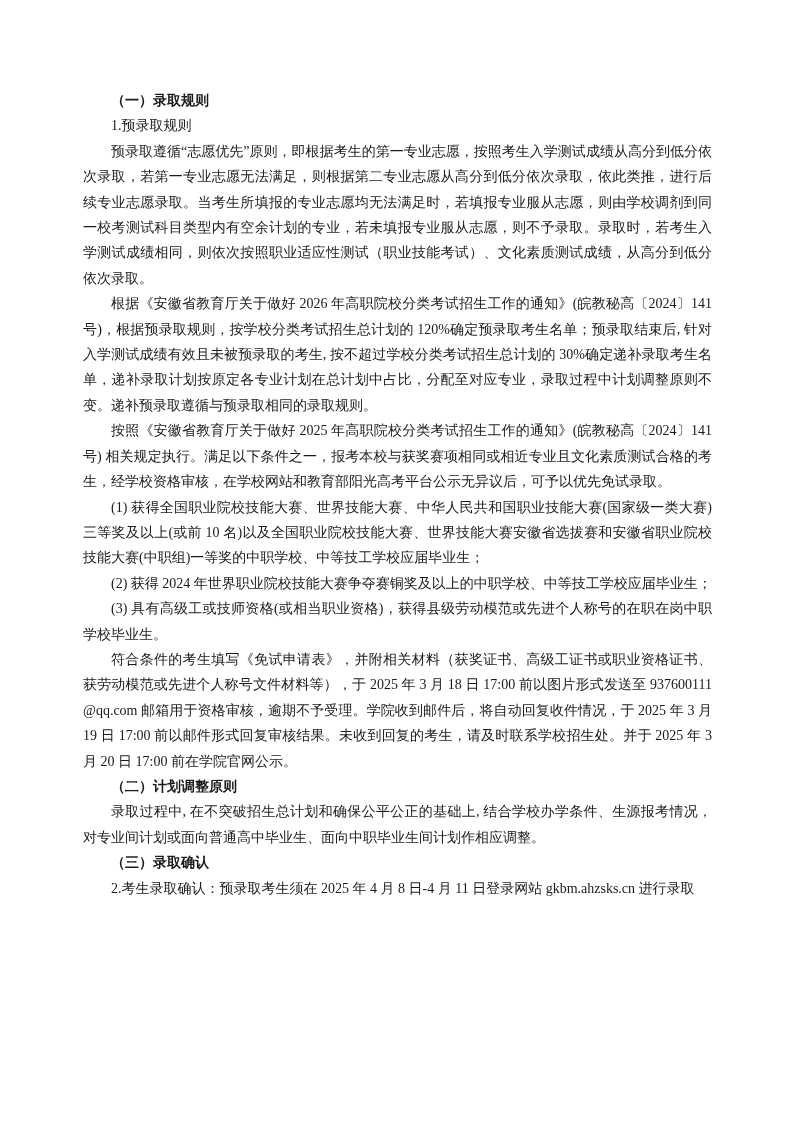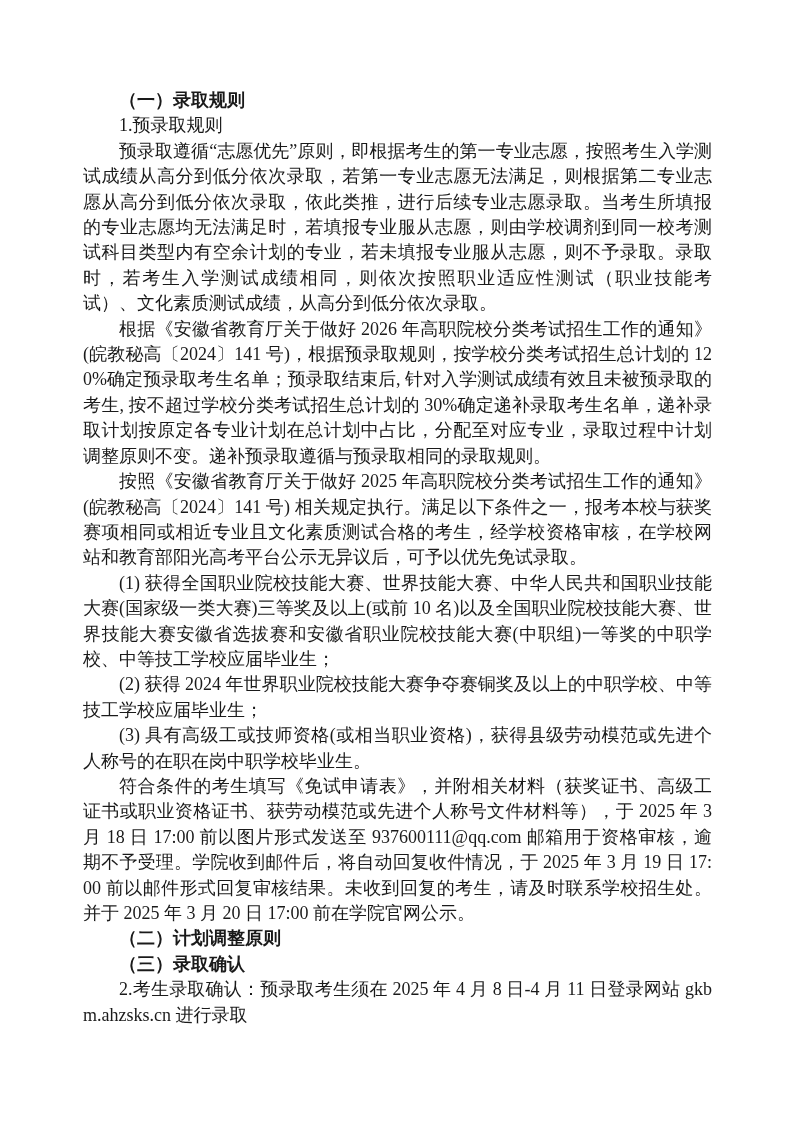--- a/index.html
+++ b/index.html
@@ -15,21 +15,21 @@
     overflow: hidden;
     color: #1a1a1a;
   }
   .content {
     position: absolute;
     left: 83px;
     top: 88px;
     width: 629px;
   }
   .para {
-    font-size: 18px;
+    font-size: 14px;
     line-height: 25.4px;
     text-align: justify;
     text-indent: 2em;
     color: #1a1a1a;
     word-break: break-all;
   }
   .para.heading {
     font-weight: bold;
     font-family: "Liberation Sans", "DejaVu Sans", sans-serif;
     text-align: left;
@@ -43,16 +43,17 @@
       <p class="para heading">（一）录取规则</p>
       <p class="para body">1.预录取规则</p>
       <p class="para body">预录取遵循“志愿优先”原则，即根据考生的第一专业志愿，按照考生入学测试成绩从高分到低分依次录取，若第一专业志愿无法满足，则根据第二专业志愿从高分到低分依次录取，依此类推，进行后续专业志愿录取。当考生所填报的专业志愿均无法满足时，若填报专业服从志愿，则由学校调剂到同一校考测试科目类型内有空余计划的专业，若未填报专业服从志愿，则不予录取。录取时，若考生入学测试成绩相同，则依次按照职业适应性测试（职业技能考试）、文化素质测试成绩，从高分到低分依次录取。</p>
       <p class="para body">根据《安徽省教育厅关于做好 2026 年高职院校分类考试招生工作的通知》(皖教秘高〔2024〕141 号)，根据预录取规则，按学校分类考试招生总计划的 120%确定预录取考生名单；预录取结束后, 针对入学测试成绩有效且未被预录取的考生, 按不超过学校分类考试招生总计划的 30%确定递补录取考生名单，递补录取计划按原定各专业计划在总计划中占比，分配至对应专业，录取过程中计划调整原则不变。递补预录取遵循与预录取相同的录取规则。</p>
       <p class="para body">按照《安徽省教育厅关于做好 2025 年高职院校分类考试招生工作的通知》(皖教秘高〔2024〕141 号) 相关规定执行。满足以下条件之一，报考本校与获奖赛项相同或相近专业且文化素质测试合格的考生，经学校资格审核，在学校网站和教育部阳光高考平台公示无异议后，可予以优先免试录取。</p>
       <p class="para body">(1) 获得全国职业院校技能大赛、世界技能大赛、中华人民共和国职业技能大赛(国家级一类大赛)三等奖及以上(或前 10 名)以及全国职业院校技能大赛、世界技能大赛安徽省选拔赛和安徽省职业院校技能大赛(中职组)一等奖的中职学校、中等技工学校应届毕业生；</p>
       <p class="para body">(2) 获得 2024 年世界职业院校技能大赛争夺赛铜奖及以上的中职学校、中等技工学校应届毕业生；</p>
       <p class="para body">(3) 具有高级工或技师资格(或相当职业资格)，获得县级劳动模范或先进个人称号的在职在岗中职学校毕业生。</p>
       <p class="para body">符合条件的考生填写《免试申请表》，并附相关材料（获奖证书、高级工证书或职业资格证书、获劳动模范或先进个人称号文件材料等），于 2025 年 3 月 18 日 17:00 前以图片形式发送至 937600111@qq.com 邮箱用于资格审核，逾期不予受理。学院收到邮件后，将自动回复收件情况，于 2025 年 3 月 19 日 17:00 前以邮件形式回复审核结果。未收到回复的考生，请及时联系学校招生处。并于 2025 年 3 月 20 日 17:00 前在学院官网公示。</p>
       <p class="para heading">（二）计划调整原则</p>
+      <p class="para body">录取过程中, 在不突破招生总计划和确保公平公正的基础上, 结合学校办学条件、生源报考情况，对专业间计划或面向普通高中毕业生、面向中职毕业生间计划作相应调整。</p>
       <p class="para heading">（三）录取确认</p>
       <p class="para body">2.考生录取确认：预录取考生须在 2025 年 4 月 8 日-4 月 11 日登录网站 gkbm.ahzsks.cn 进行录取</p>
     </div>
 </div>
 
 </body></html>

